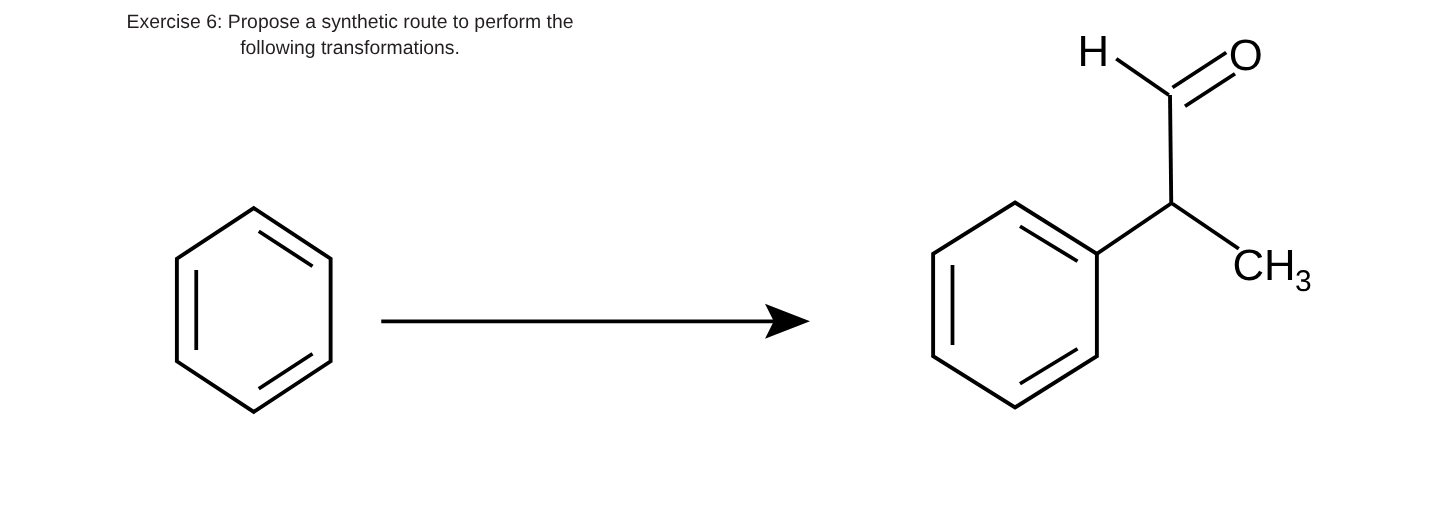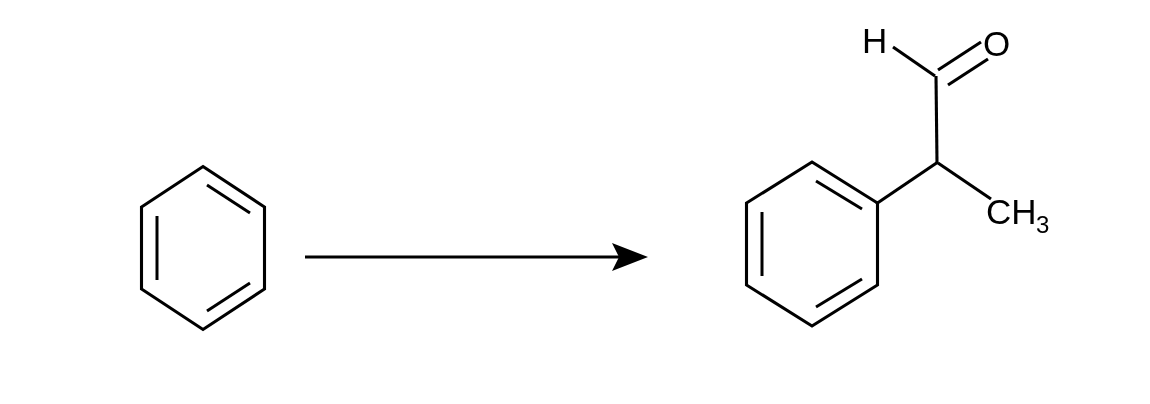--- a/index.html
+++ b/index.html
@@ -69,20 +69,22 @@
     font-size: 24px;
     fill: #000000;
     stroke: none;
   }
 </style>
 </head>
 <body>
 
 <div id="page">
 
+  <div id="prompt-text">Exercise 6: Propose a synthetic route to perform the
+following transformations.</div>
 
   <svg class="scheme-svg" viewBox="0 0 1150 404" xmlns="http://www.w3.org/2000/svg">
 
     <g>
 
       <polygon class="bond" points="203,166.5 264.5,207 264.5,289 203,329.5 141.5,289 141.5,207"></polygon>
 
       <line class="bond-inner" x1="207" y1="185" x2="250" y2="213"></line>
 
       <line class="bond-inner" x1="157" y1="216" x2="157" y2="280"></line>

